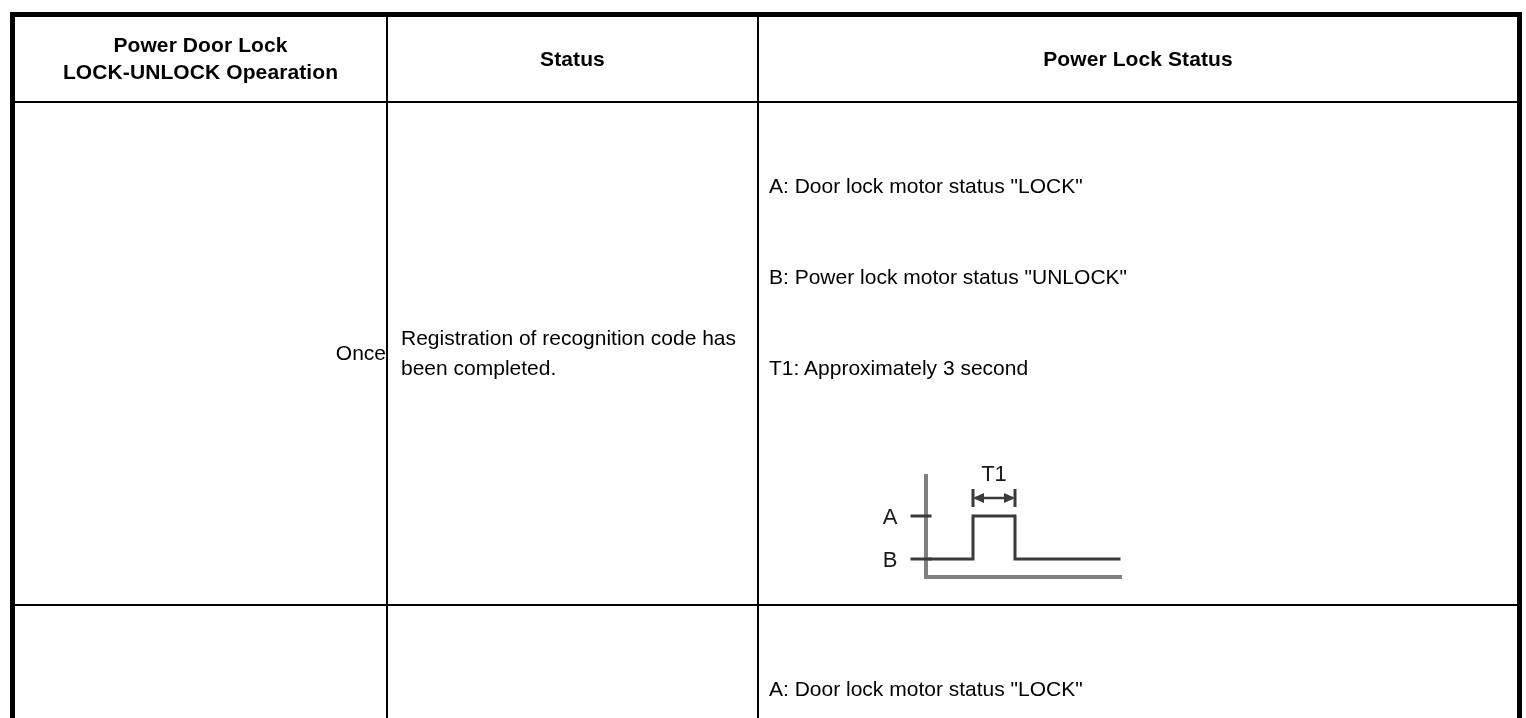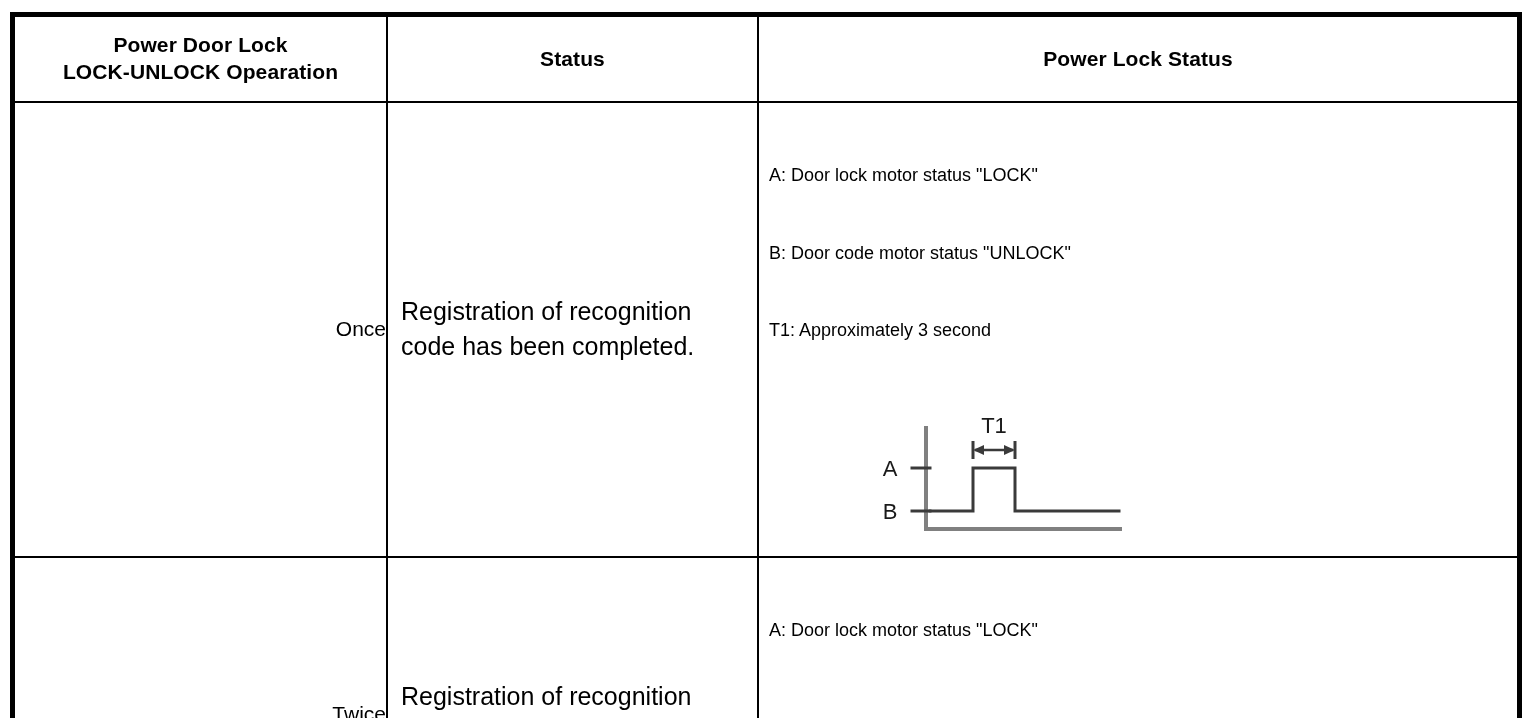--- a/index.html
+++ b/index.html
@@ -66,33 +66,33 @@
   tbody td {
     height: 305px;
   }
 
   .cell-op {
     font-size: 21px;
     padding-left: 10px !important;
     text-align: right;
   }
   .cell-result {
-    font-size: 25px;
+    font-size: 21px;
     line-height: 1.42;
     padding-left: 13px !important;
     padding-right: 8px !important;
     text-align: left;
   }
   .cell-status {
     vertical-align: top !important;
     padding: 8px 0 0 10px !important;
   }
 
   .legend {
-    font-size: 18px;
+    font-size: 21px;
     line-height: 1.44;
     white-space: pre;
   }
   .legend .legend-line { display: block; }
 
   .diagram-wrap {
     position: relative;
     width: 100%;
     height: 160px;
   }
@@ -132,21 +132,21 @@
       </tr>
     </thead>
     <tbody>
 
       <tr>
         <td class="cell-op frame-left">Once</td>
         <td class="cell-result">Registration of recognition code has been completed.</td>
         <td class="cell-status frame-right">
           <div class="legend">
             <span class="legend-line">A: Door lock motor status "LOCK"</span>
-            <span class="legend-line">B: Door code motor status "UNLOCK"</span>
+            <span class="legend-line">B: Power lock motor status "UNLOCK"</span>
             <span class="legend-line">T1: Approximately 3 second</span>
           </div>
           <div class="diagram-wrap">
             <svg class="diagram" width="280" height="140" viewBox="0 0 280 140">
 
               <path class="axis-line" d="M 52 22 L 52 123"></path>
               <path class="axis-line" d="M 52 123 L 246 123"></path>
 
               <path class="tick-line" d="M 38 62 L 56 62"></path>
               <path class="tick-line" d="M 38 105 L 56 105"></path>

